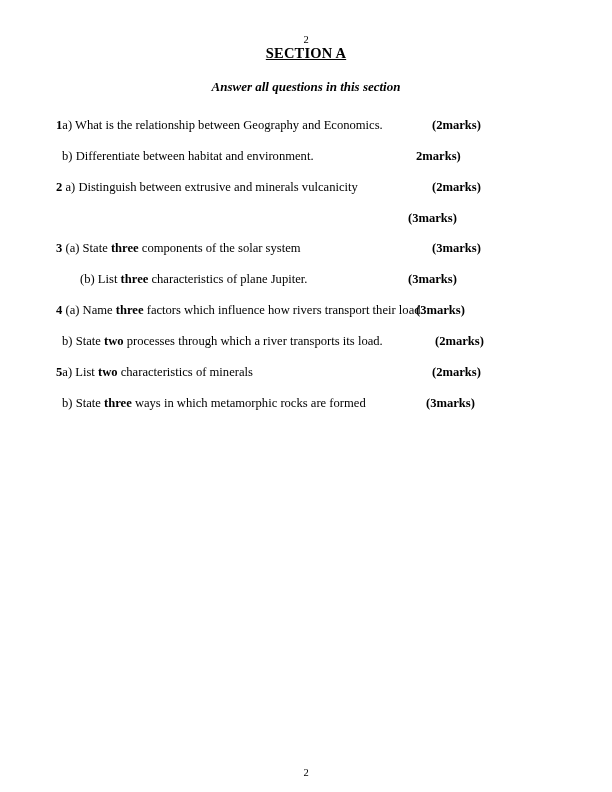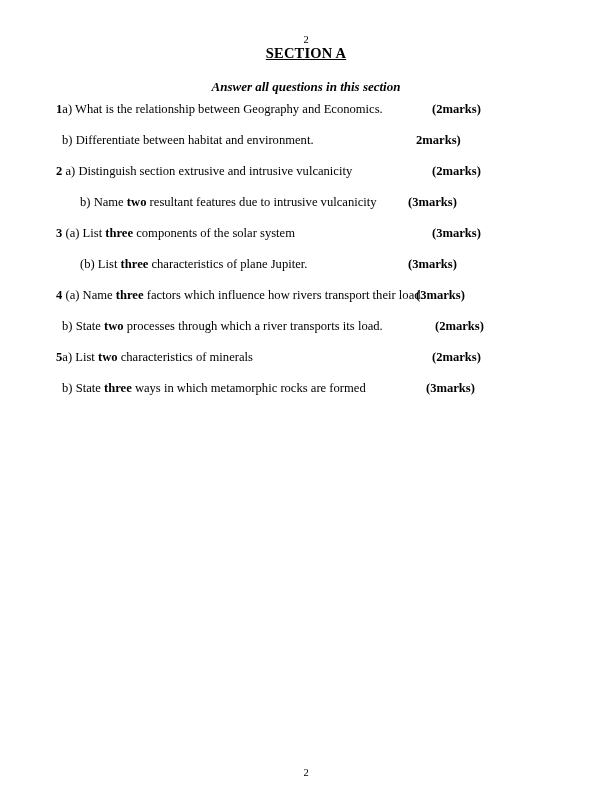--- a/index.html
+++ b/index.html
@@ -35,21 +35,21 @@
     letter-spacing: 0.2px;
   }
   .section-instruction {
     text-align: center;
     font-size: 13px;
     font-weight: bold;
     font-style: italic;
     margin-top: 17px;
   }
   .questions {
-    margin-top: 6px;
+    margin-top: 22px;
     padding-left: 56px;
     padding-right: 30px;
   }
   .q-row {
     position: relative;
     font-size: 12.6px;
     line-height: 1.35;
     margin-bottom: 14px;
     min-height: 16px;
   }
@@ -83,23 +83,23 @@
 
   <div class="page-number-top">2</div>
 
   <div class="section-title">SECTION A</div>
 
   <div class="section-instruction">Answer all questions in this section</div>
 
   <div class="questions">
       <div class="q-row ind-0"><span class="q-text"><b>1</b><span>a) What is the relationship between Geography and Economics.</span></span><span class="q-marks" style="left: 376px;">(2marks)</span></div>
       <div class="q-row ind-1"><span class="q-text"><span>b) Differentiate between habitat and environment.</span></span><span class="q-marks" style="left: 360px;">2marks)</span></div>
-      <div class="q-row ind-0"><span class="q-text"><b>2</b><span> a) Distinguish section extrusive and intrusive vulcanicity</span></span><span class="q-marks" style="left: 376px;">(2marks)</span></div>
-      <div class="q-row ind-2"><span class="q-text"><span>b) Name </span><b>two</b><span> resultant features due to intrusive vulcanicity</span></span><span class="q-marks" style="left: 352px;">(3marks)</span></div>
-      <div class="q-row ind-0"><span class="q-text"><b>3</b><span> (a) List </span><b>three</b><span> components of the solar system</span></span><span class="q-marks" style="left: 376px;">(3marks)</span></div>
+      <div class="q-row ind-0"><span class="q-text"><b>2</b><span> a) Distinguish between extrusive and minerals vulcanicity</span></span><span class="q-marks" style="left: 376px;">(2marks)</span></div>
+      <div class="q-row ind-2"><span class="q-marks" style="left: 352px;">(3marks)</span></div>
+      <div class="q-row ind-0"><span class="q-text"><b>3</b><span> (a) State </span><b>three</b><span> components of the solar system</span></span><span class="q-marks" style="left: 376px;">(3marks)</span></div>
       <div class="q-row ind-2"><span class="q-text"><span>(b)  List </span><b>three</b><span> characteristics of plane Jupiter.</span></span><span class="q-marks" style="left: 352px;">(3marks)</span></div>
       <div class="q-row ind-0"><span class="q-text"><b>4</b><span> (a) Name </span><b>three</b><span> factors which influence how rivers transport their load.</span></span><span class="q-marks" style="left: 360px;">(3marks)</span></div>
       <div class="q-row ind-1"><span class="q-text"><span>b) State </span><b>two</b><span> processes through which a river transports its load.</span></span><span class="q-marks" style="left: 379px;">(2marks)</span></div>
       <div class="q-row ind-0"><span class="q-text"><b>5</b><span>a) List </span><b>two</b><span> characteristics of minerals</span></span><span class="q-marks" style="left: 376px;">(2marks)</span></div>
       <div class="q-row ind-1"><span class="q-text"><span>b) State </span><b>three</b><span> ways in which metamorphic rocks are formed</span></span><span class="q-marks" style="left: 370px;">(3marks)</span></div>
     </div>
 
   <div class="page-number-bottom">2</div>
 
 </div>

